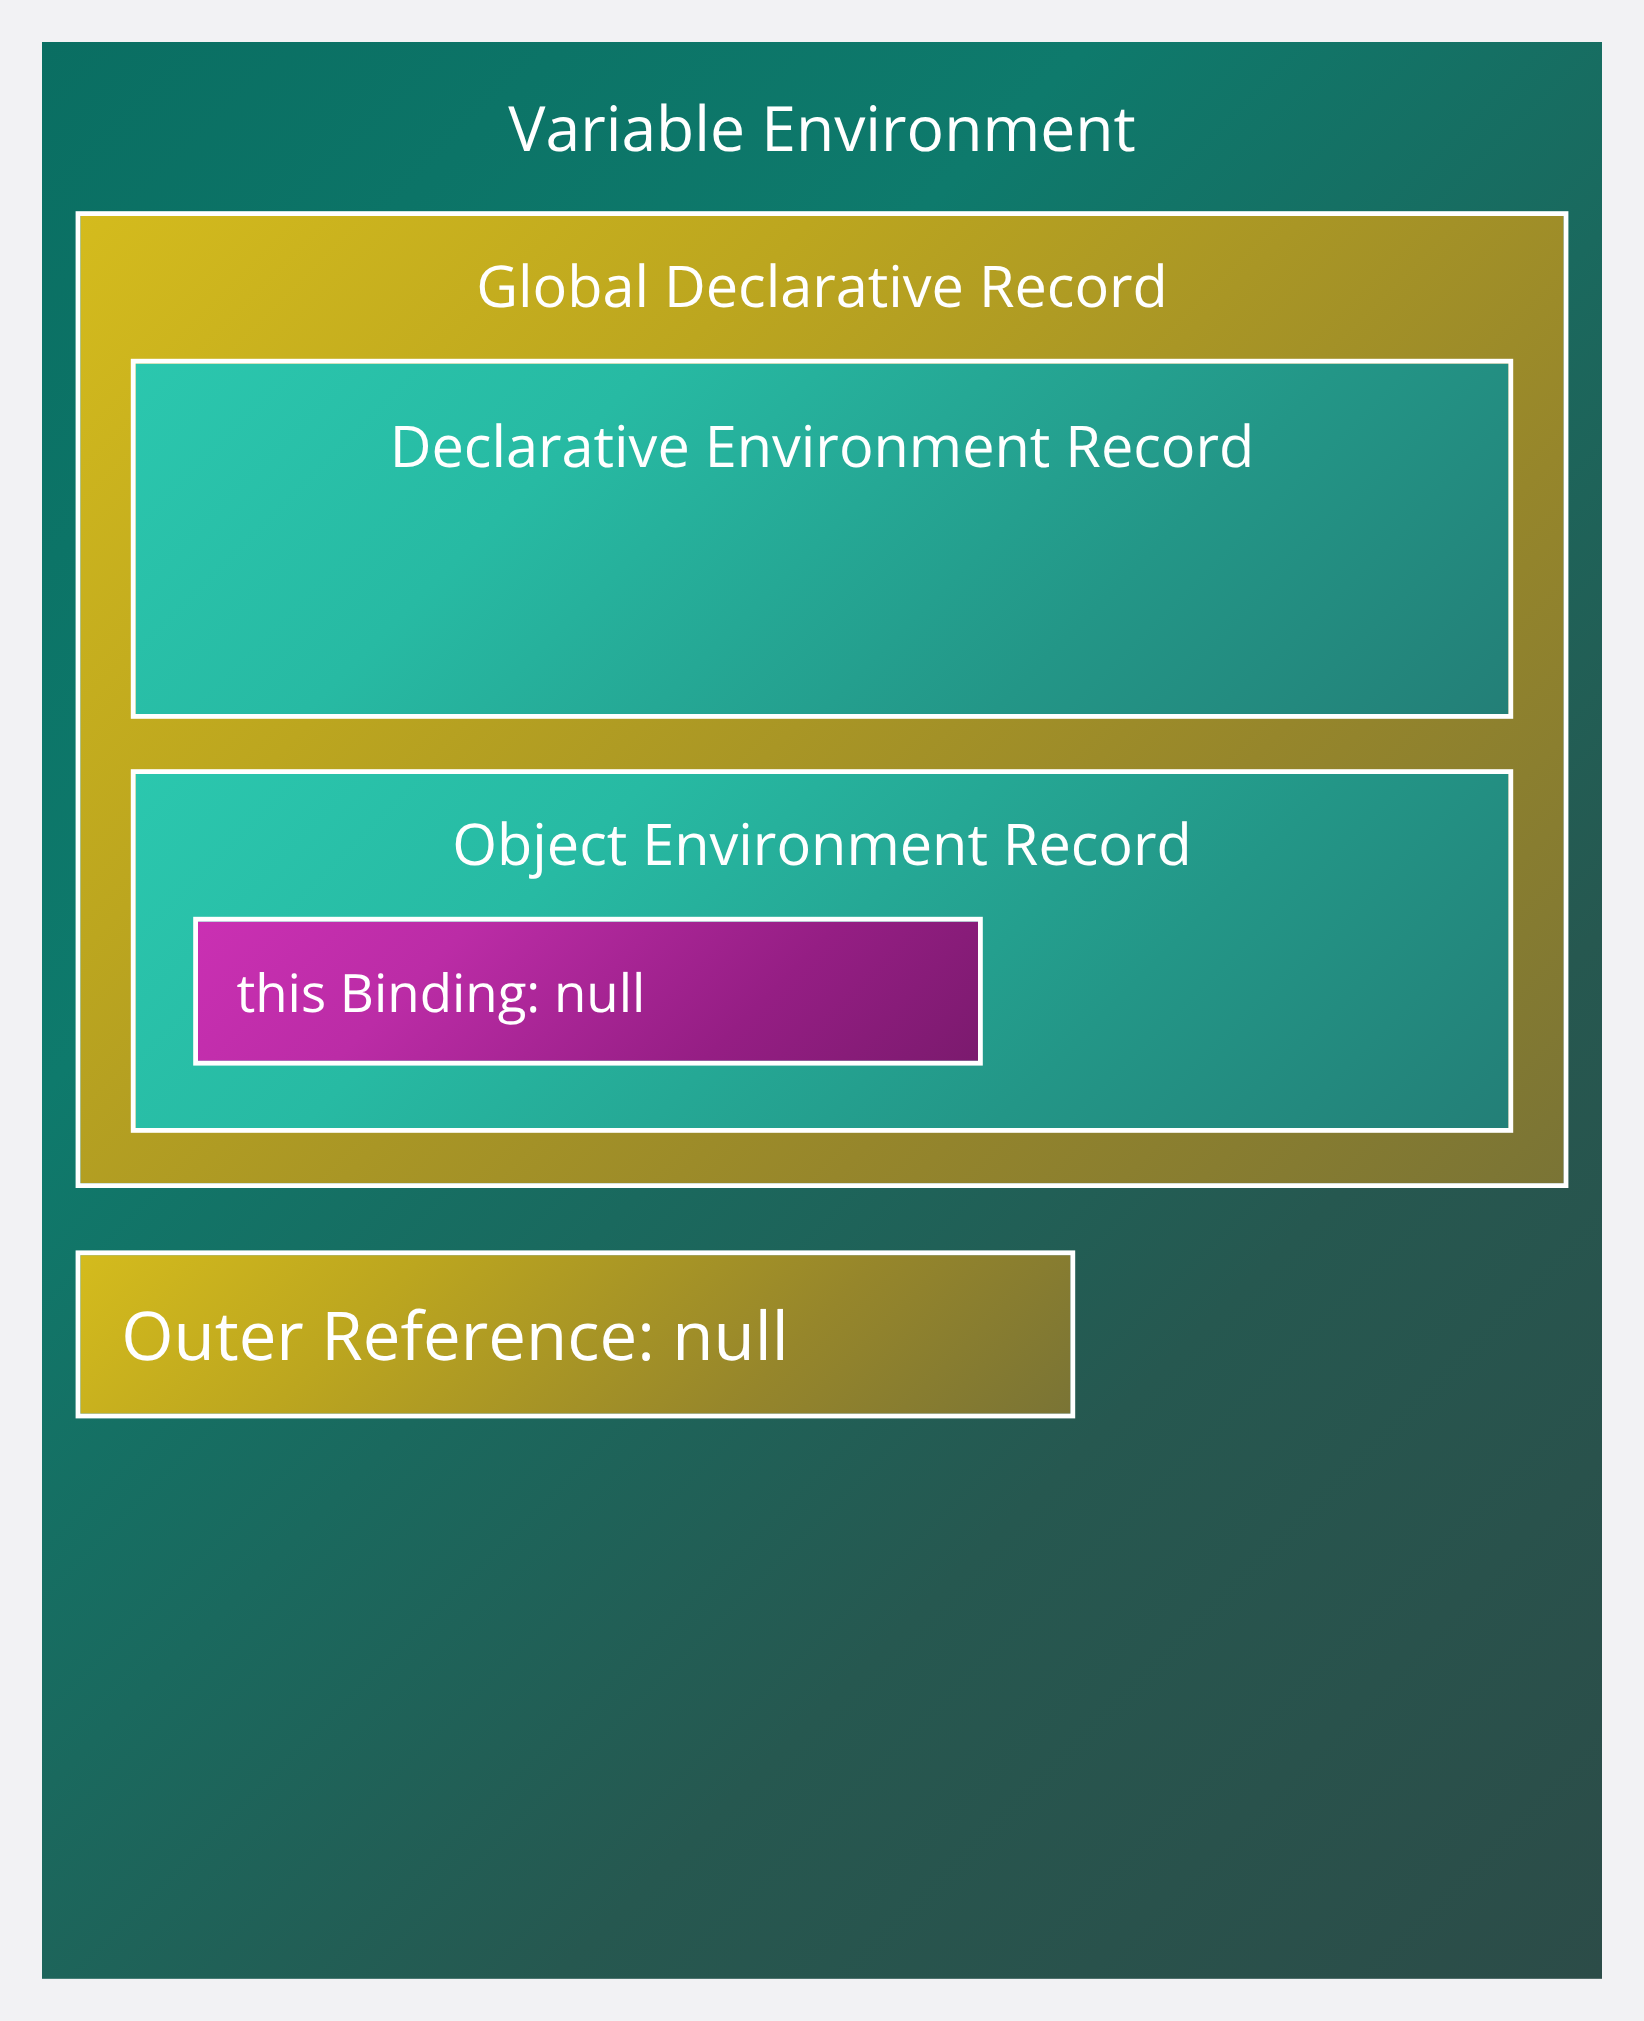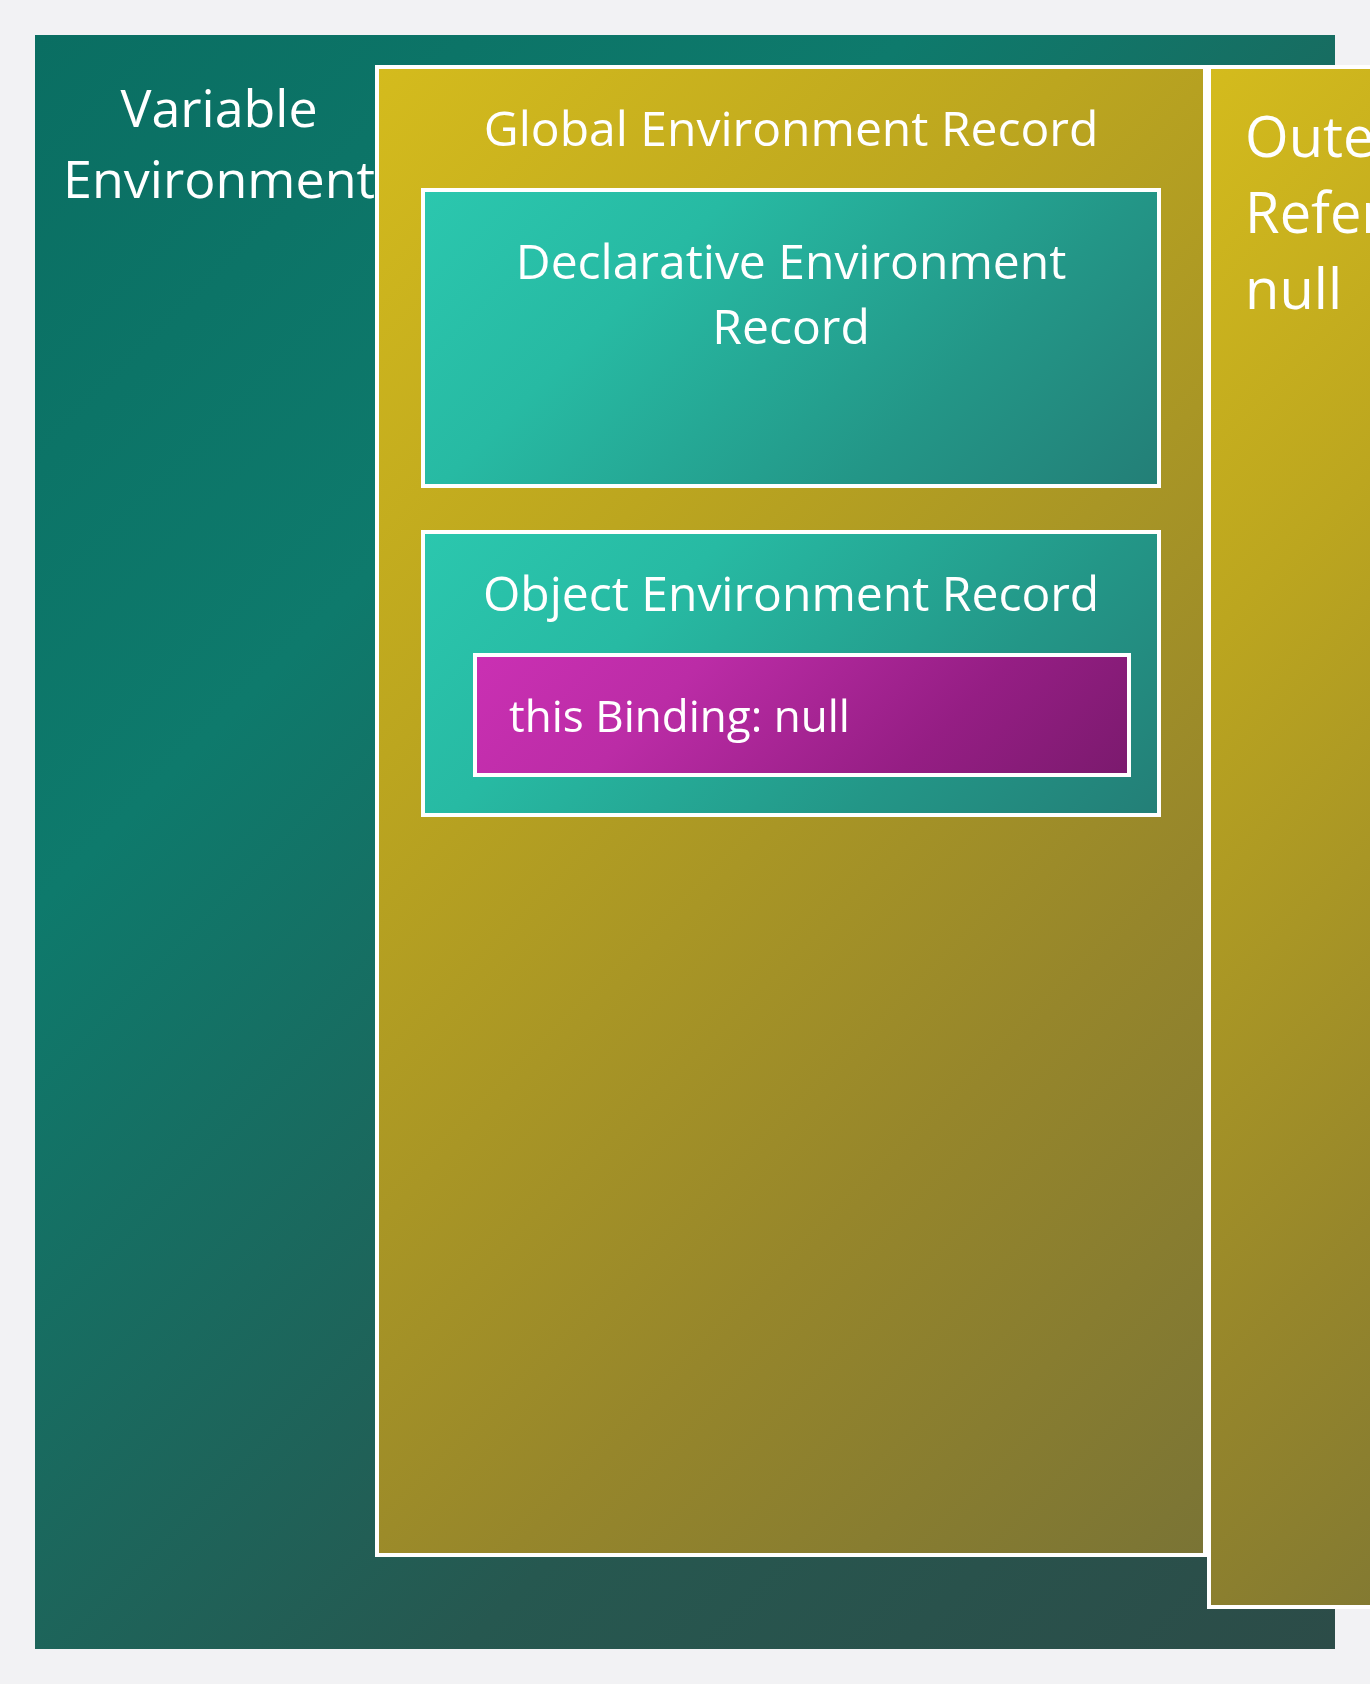--- a/index.html
+++ b/index.html
@@ -13,20 +13,21 @@
     width: 1370px;
     height: 1684px;
     padding: 35px;
   }
   .outer-container {
     width: 100%;
     height: 100%;
     background: linear-gradient(135deg, #0a6e62 0%, #0e7a6c 30%, #265850 70%, #2c4c48 100%);
     padding: 30px 28px 40px 28px;
     display: flex;
+    flex-direction: column;
     color: #ffffff;
   }
   .title-main {
     text-align: center;
     font-size: 52px;
     font-weight: 400;
     margin-bottom: 34px;
     margin-top: 6px;
   }
   .global-record {
@@ -51,21 +52,21 @@
   }
   .title-declarative {
     text-align: center;
     font-size: 48px;
     font-weight: 400;
     margin-top: 12px;
   }
   .object-record {
     border: 4px solid #ffffff;
     background: linear-gradient(135deg, #2bc7ae 0%, #27baa3 30%, #239687 70%, #237f77 100%);
-    padding: 22px 26px 36px 26px;
+    padding: 22px 26px 52px 26px;
   }
   .title-object {
     text-align: center;
     font-size: 48px;
     font-weight: 400;
     margin-bottom: 28px;
     margin-top: 4px;
   }
   .highlight-wrap {
     border: 8px solid #ec1c24;
@@ -93,21 +94,21 @@
     width: 833px;
   }
 </style>
 </head>
 <body>
 
 <div class="outer-container">
   <div class="title-main">Variable Environment</div>
 
   <div class="global-record">
-    <div class="title-global">Global Environment Record</div>
+    <div class="title-global">Global Declarative Record</div>
 
     <div class="declarative-record">
       <div class="title-declarative">Declarative Environment Record</div>
     </div>
 
     <div class="object-record">
       <div class="title-object">Object Environment Record</div>
 
 
       <div class="pill pill-standalone">this Binding: null</div>

